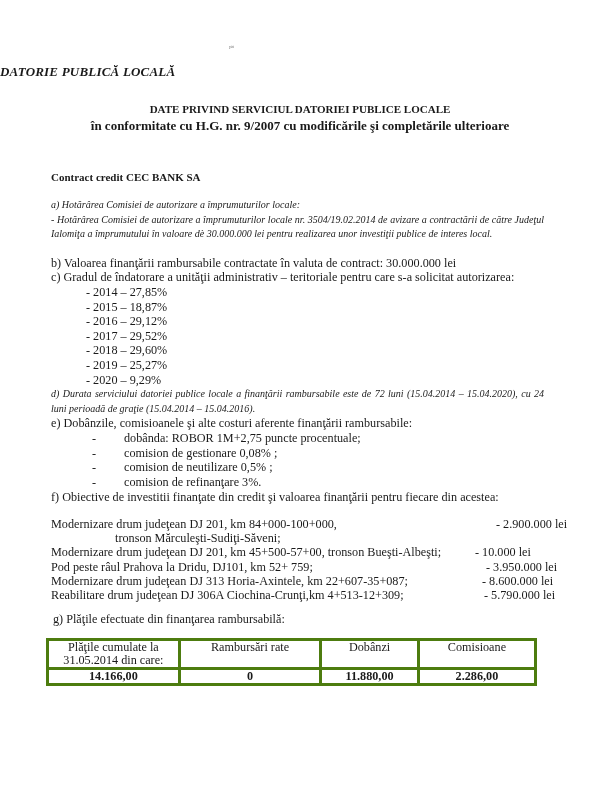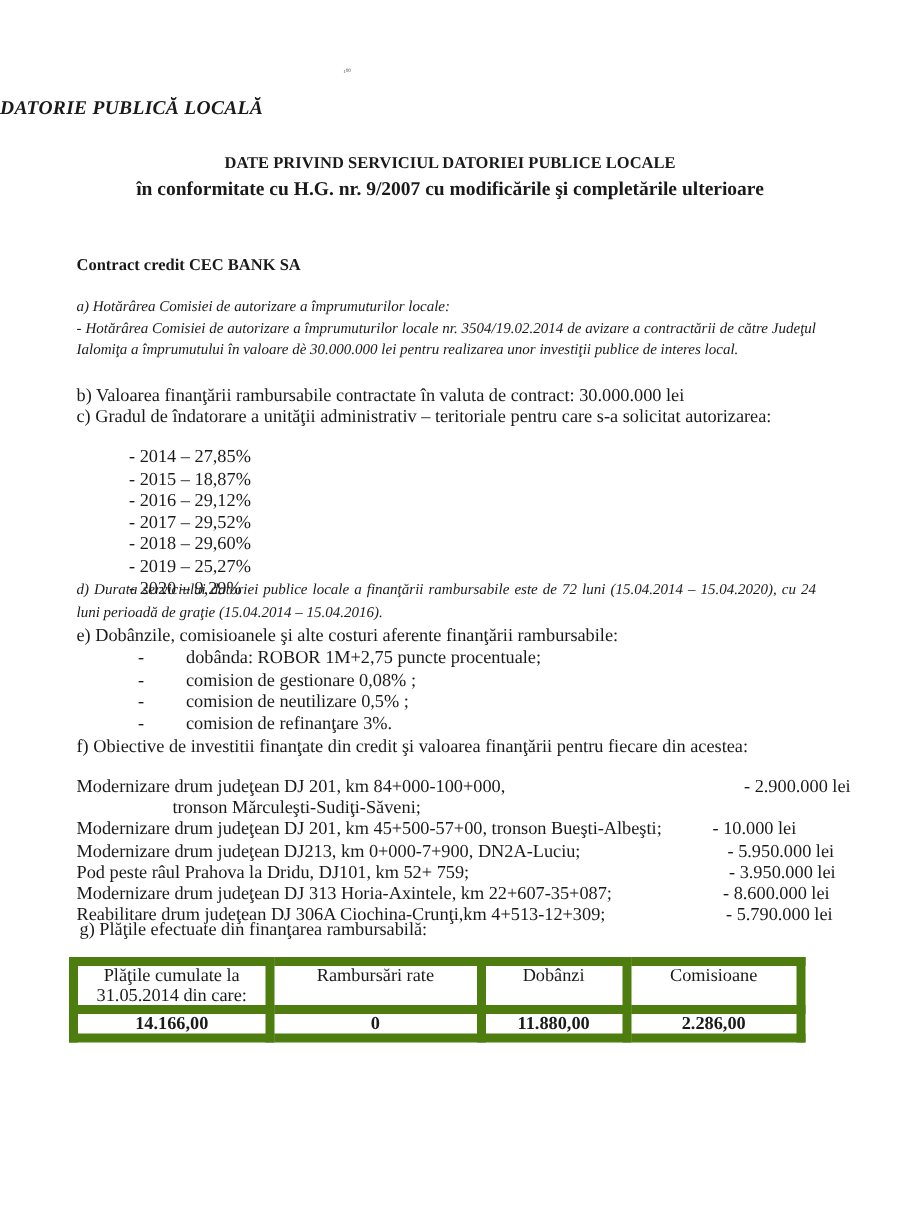--- a/index.html
+++ b/index.html
@@ -8,31 +8,31 @@
   .abs { position: absolute; white-space: nowrap; }
   .mark { left: 229px; top: 45px; font-size: 5px; color: #777; }
   .title { left: 0; width: 600px; text-align: left; top: 64px; font-size: 13px;
            font-style: italic; font-weight: bold; letter-spacing: 0.2px; }
   .subtitle1 { left: 0; width: 600px; text-align: center; top: 103px; font-size: 11px; font-weight: bold; }
   .subtitle2 { left: 0; width: 600px; text-align: center; top: 118px; font-size: 13px; font-weight: bold; }
   .section { left: 51px; top: 171px; font-size: 11px; font-weight: bold; }
   .t { font-size: 12.2px; line-height: 14.5px; }
   .para { position: absolute; left: 51px; width: 493px; font-size: 10px; line-height: 14.5px;
           text-align: justify; font-style: italic; }
-  .lst { position: absolute; left: 86px; font-size: 12.2px; line-height: 14.6px; margin-top: 12px; }
+  .lst { position: absolute; left: 86px; font-size: 12.2px; line-height: 14.6px; }
   .lst div { white-space: nowrap; }
   .bul { position: absolute; left: 92px; font-size: 12.2px; line-height: 14.6px; }
   .bul .row { display: flex; white-space: nowrap; }
   .bul .dash { width: 32px; }
   .obj { position: absolute; left: 51px; width: 500px; font-size: 12.2px; line-height: 14.2px; }
   .obj .row { position: relative; height: 14.2px; white-space: nowrap; }
   .obj .amt { position: absolute; white-space: nowrap; }
   table.pay { position: absolute; left: 46px; top: 638px; width: 491px; border-collapse: collapse;
               font-size: 12.2px; }
-  table.pay td { border: 6px solid #4d7c0f; text-align: center; vertical-align: top; padding: 0 2px;
+  table.pay td { border: 3px solid #4d7c0f; text-align: center; vertical-align: top; padding: 0 2px;
                  line-height: 13px; }
   table.pay tr.hdr td { height: 26px; }
   table.pay tr.val td { font-weight: bold; height: 13px; }
 </style>
 </head>
 <body>
 
 <div class="abs mark">¹⁰⁰</div>
 <div class="abs title">DATORIE PUBLICĂ LOCALĂ</div>
 <div class="abs subtitle1">DATE PRIVIND SERVICIUL DATORIEI PUBLICE  LOCALE</div>
@@ -79,21 +79,20 @@
       <span>comision de refinanţare 3%.</span>
     </div>
 </div>
 
 <div class="abs t" style="left:51px; top:490px;">f) Obiective de investitii finanţate din credit şi valoarea finanţării pentru fiecare din acestea:</div>
 
 <div class="obj" style="top:517px;">
   <div class="row"><span>Modernizare drum judeţean DJ 201, km 84+000-100+000,</span><span class="amt" style="left:445px;">- 2.900.000 lei</span></div>
   <div class="row"><span style="padding-left:64px;">                tronson Mărculeşti-Sudiţi-Săveni;</span></div>
   <div class="row"><span>Modernizare drum judeţean DJ 201, km 45+500-57+00, tronson Bueşti-Albeşti;</span><span class="amt" style="left:424px;">-     10.000 lei</span></div>
-  <div class="row"><span>Modernizare drum judeţean DJ213, km 0+000-7+900, DN2A-Luciu;</span><span class="amt" style="left:434px;">- 5.950.000 lei</span></div>
   <div class="row"><span>Pod peste râul Prahova la Dridu, DJ101, km 52+ 759;</span><span class="amt" style="left:435px;">- 3.950.000 lei</span></div>
   <div class="row"><span>Modernizare drum judeţean DJ 313 Horia-Axintele, km 22+607-35+087;</span><span class="amt" style="left:431px;">- 8.600.000 lei</span></div>
   <div class="row"><span>Reabilitare drum judeţean DJ 306A Ciochina-Crunţi,km 4+513-12+309;</span><span class="amt" style="left:433px;">- 5.790.000 lei</span></div>
 </div>
 
 <div class="abs t" style="left:53px; top:612px;">g) Plăţile efectuate din finanţarea rambursabilă:</div>
 
 <table class="pay">
   <tbody>
       <tr class="hdr">

